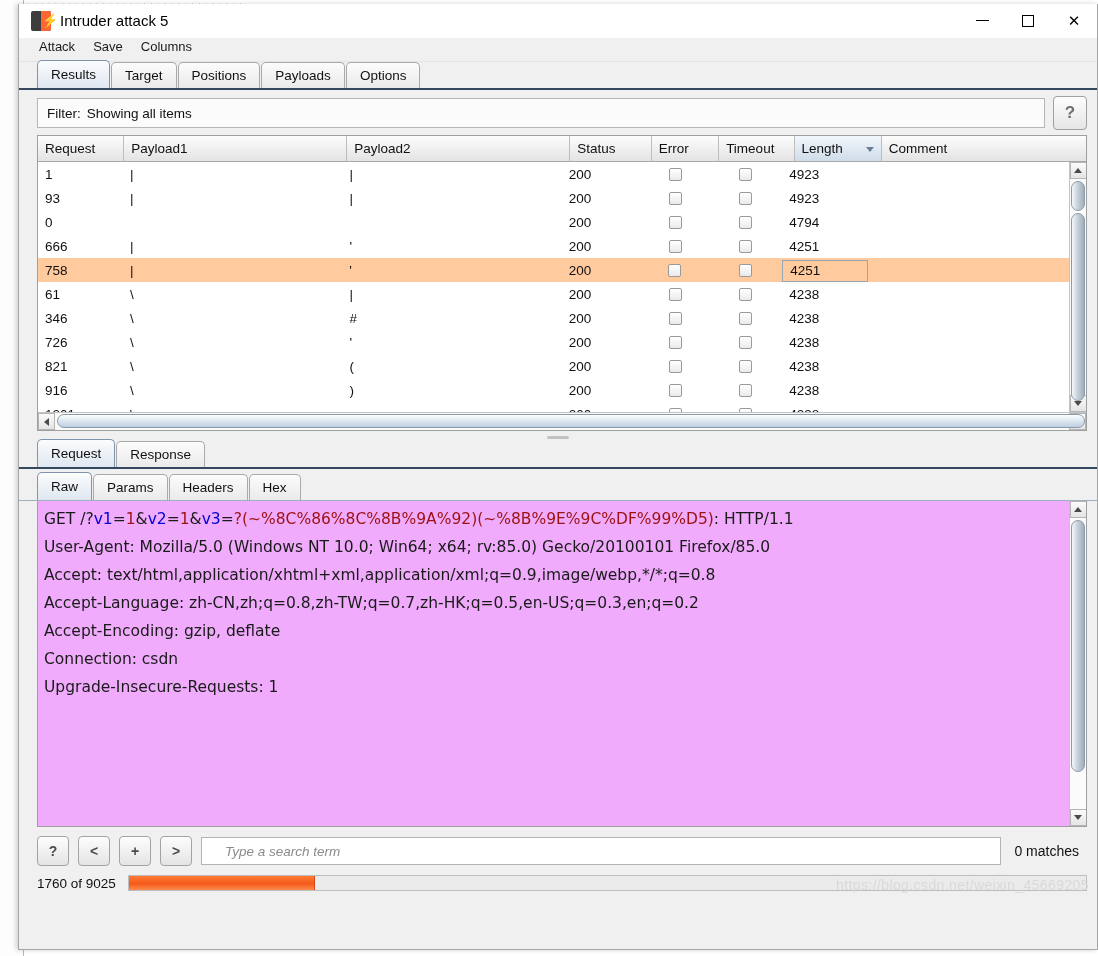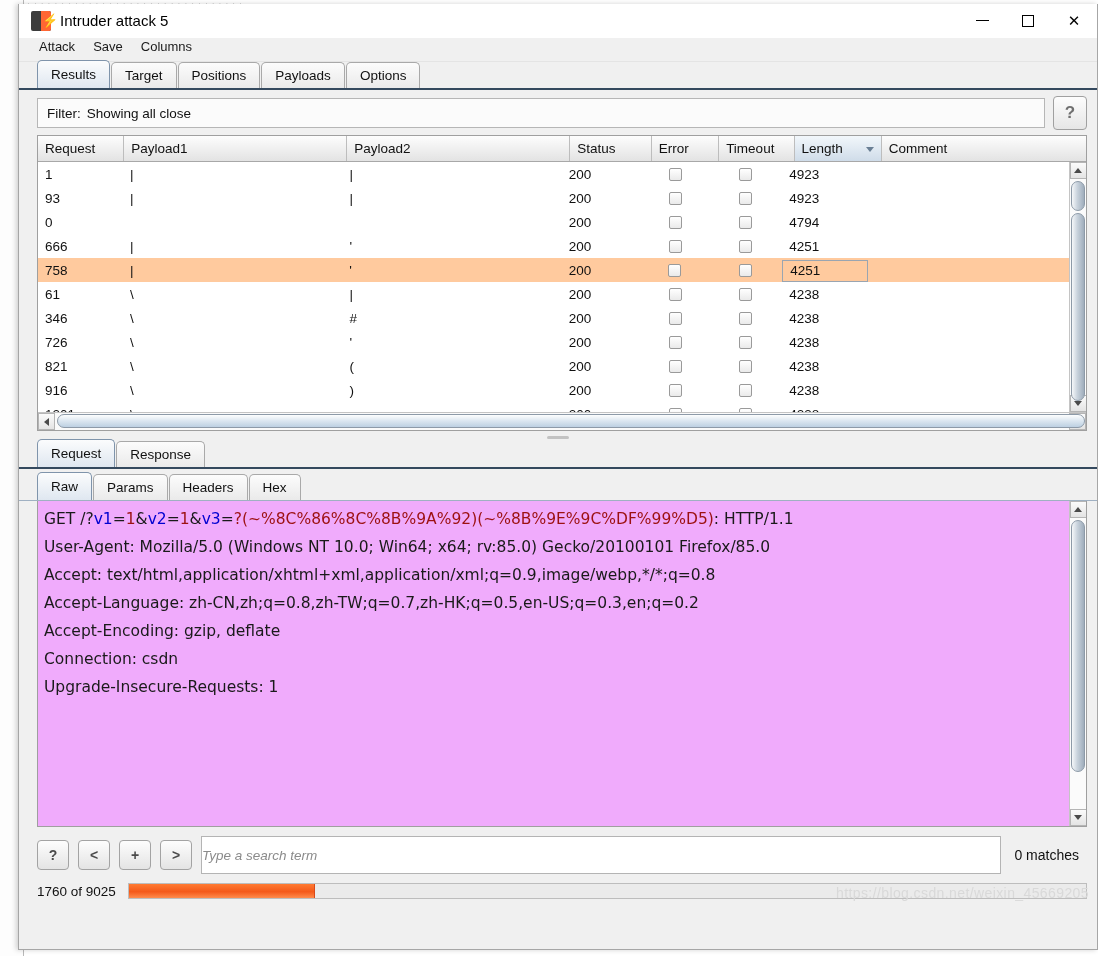--- a/index.html
+++ b/index.html
@@ -264,24 +264,24 @@
     padding: 9px 12px 7px 18px; background: #f0f0f0;
   }
   .sbtn {
     width: 32px; height: 30px;
     border: 1px solid #a3a3a3; border-radius: 4px;
     background: linear-gradient(to bottom,#fdfdfd 0%,#e4e4e4 100%);
     display: flex; align-items: center; justify-content: center;
     font-size: 14px; color: #4a4a4a; font-weight: bold; cursor: default;
   }
   #search-input {
-    flex: 1; height: 38px; background: #ffffff;
+    flex: 1; height: 28px; background: #ffffff;
     border: 1px solid #b4b4b4;
     font-size: 13.5px; font-style: italic; color: #8b8b8b;
-    padding-left: 0; display: flex; align-items: center;
+    padding-left: 23px; display: flex; align-items: center;
   }
   #matches { font-size: 14px; color: #111; padding: 0 6px 0 4px; white-space: nowrap; }
 
   
   #statusbar {
     display: flex; align-items: center;
     padding: 2px 10px 4px 18px; background: #f0f0f0; gap: 12px;
     position: relative;
   }
   #status-text { font-size: 13.5px; color: #111; white-space: nowrap; }
@@ -359,21 +359,21 @@
     <div class="tab active">Results</div>
     <div class="tab">Target</div>
     <div class="tab">Positions</div>
     <div class="tab">Payloads</div>
     <div class="tab">Options</div>
   </div>
 
   <div id="filterrow">
     <div id="filterbar">
       <span>Filter:</span>
-      <span style="margin-left:6px">Showing all close</span>
+      <span style="margin-left:6px">Showing all items</span>
     </div>
     <div id="filter-help">?</div>
   </div>
 
   <div id="table-wrap">
     <div id="thead">
         <div class="th" style="width: 87px;">
           <span>Request</span>
         </div>
         <div class="th" style="width: 225px;">

